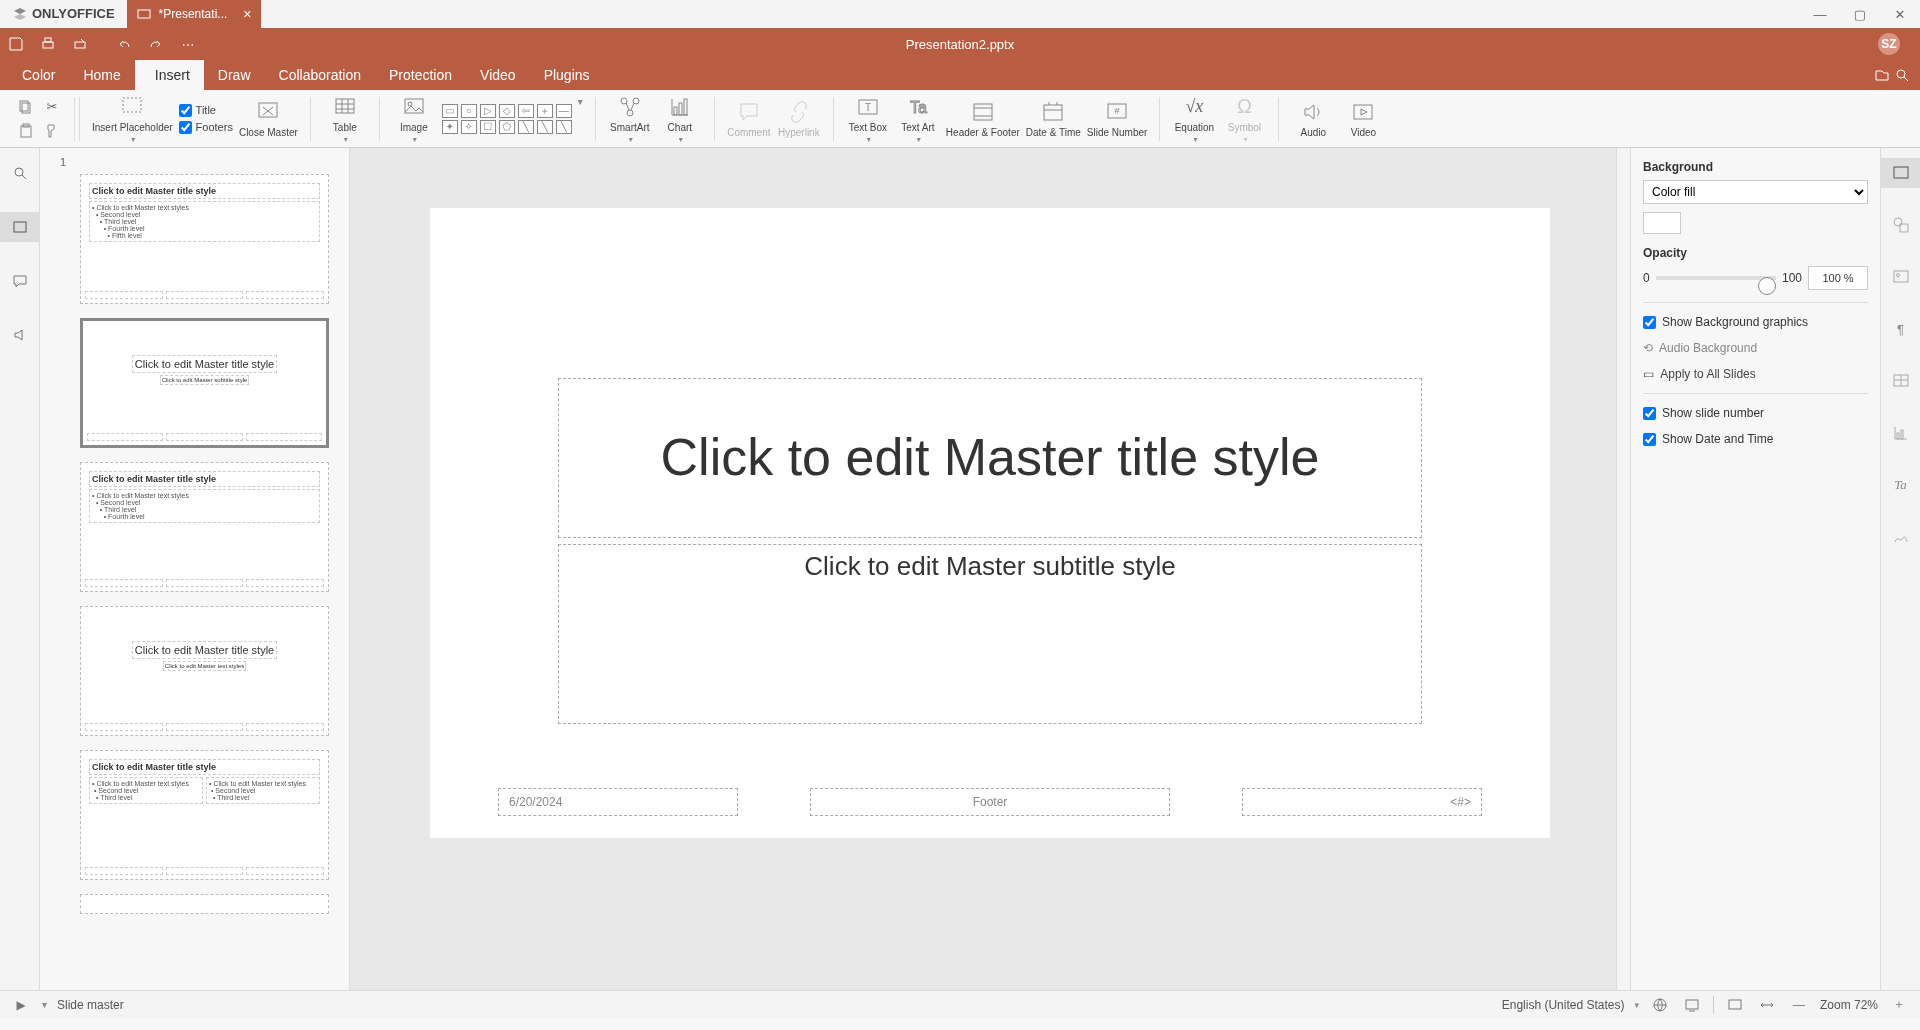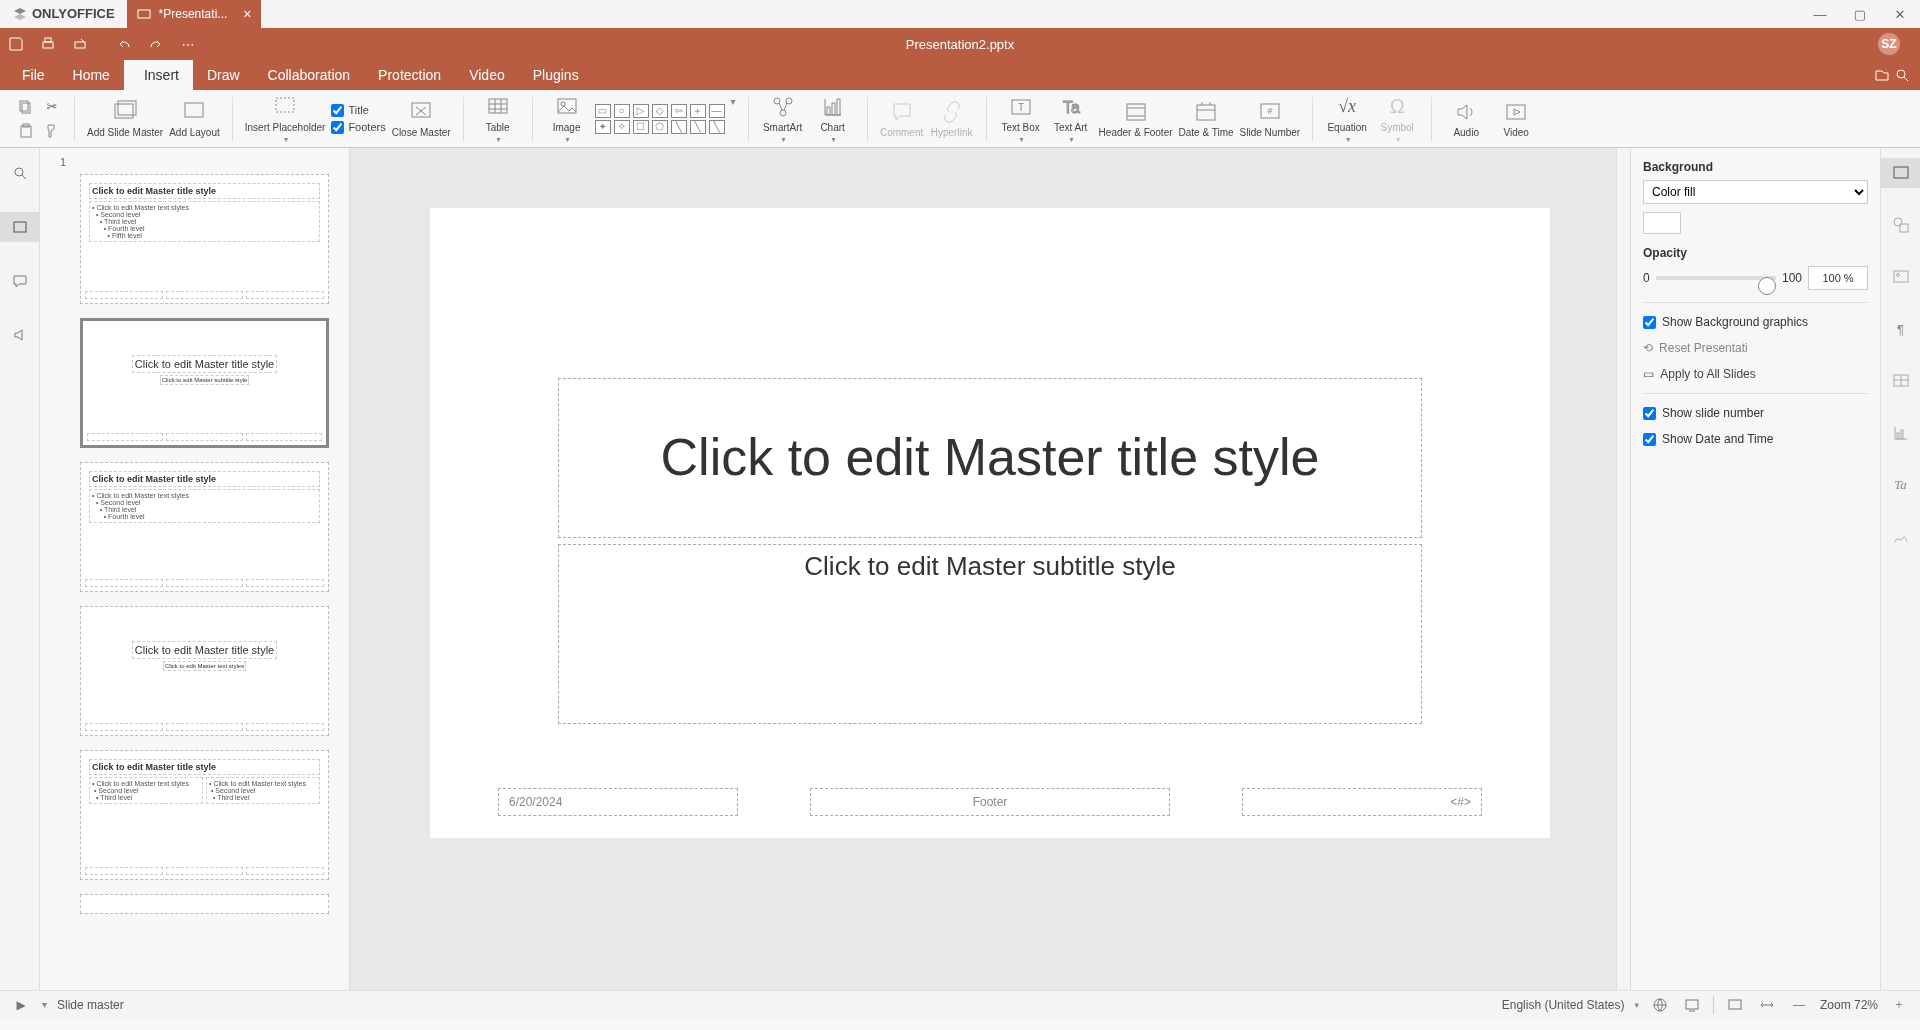--- a/index.html
+++ b/index.html
@@ -145,21 +145,21 @@
       <svg width="16" height="16" viewBox="0 0 16 16">
         <path d="M12 8a5 5 0 0 0-9 3M12 8l-3-3M12 8l-3 3" fill="none" stroke="#fff"></path>
       </svg>
     </div>
   <div class="ico">⋯</div>
   <div class="title">Presentation2.pptx</div>
   <div class="avatar">SZ</div>
 </div>
 
 <div class="menubar">
-  <div class="mtab">File</div>
+  <div class="mtab">Color</div>
   <div class="mtab">Home</div>
   <div class="mtab active">Insert</div>
   <div class="mtab">Draw</div>
   <div class="mtab">Collaboration</div>
   <div class="mtab">Protection</div>
   <div class="mtab">Video</div>
   <div class="mtab">Plugins</div>
   <div class="right">
     <div class="ico">
         <svg width="16" height="16" viewBox="0 0 16 16">
@@ -194,39 +194,20 @@
     <div class="ribsmall">
       <div class="ic">✂</div>
       <div class="ic">
           <svg width="16" height="16" viewBox="0 0 16 16">
             <path d="M4 2h6v4l-3 2v6h-2V8L4 6z" fill="none" stroke="#888"></path>
           </svg>
         </div>
     </div>
   </div>
   <div class="vsep"></div>
-  <div class="ribgroup">
-    <div class="ribbig">
-      <div class="ic">
-          <svg width="26" height="26" viewBox="0 0 26 26">
-            <rect x="3" y="5" width="18" height="14" fill="none" stroke="#888"></rect>
-            <rect x="6" y="2" width="18" height="14" fill="none" stroke="#888"></rect>
-          </svg>
-        </div>
-      <div class="lbl">Add Slide Master</div>
-    </div>
-    <div class="ribbig">
-      <div class="ic">
-          <svg width="26" height="26" viewBox="0 0 26 26">
-            <rect x="4" y="4" width="18" height="14" fill="none" stroke="#888"></rect>
-          </svg>
-        </div>
-      <div class="lbl">Add Layout</div>
-    </div>
-  </div>
   <div class="vsep"></div>
   <div class="ribgroup">
     <div class="ribbig dd">
       <div class="ic">
           <svg width="26" height="26" viewBox="0 0 26 26">
             <rect x="4" y="4" width="18" height="14" fill="none" stroke="#888" stroke-dasharray="2 2"></rect>
           </svg>
         </div>
       <div class="lbl">Insert Placeholder</div>
     </div>
@@ -533,21 +514,21 @@
       <span>100</span>
       <div class="spin">100 %</div>
     </div>
     <hr>
     <label class="chk">
         <input type="checkbox" checked="" style="">
         <span>Show Background graphics</span>
       </label>
     <div class="lnk">
         <span>⟲</span>
-        <span>Reset Presentati</span>
+        <span>Audio Background</span>
       </div>
     <div class="lnk" style="color:#444">
         <span>▭</span>
         <span>Apply to All Slides</span>
       </div>
     <hr>
     <label class="chk">
         <input type="checkbox" checked="" style="">
         <span>Show slide number</span>
       </label>

